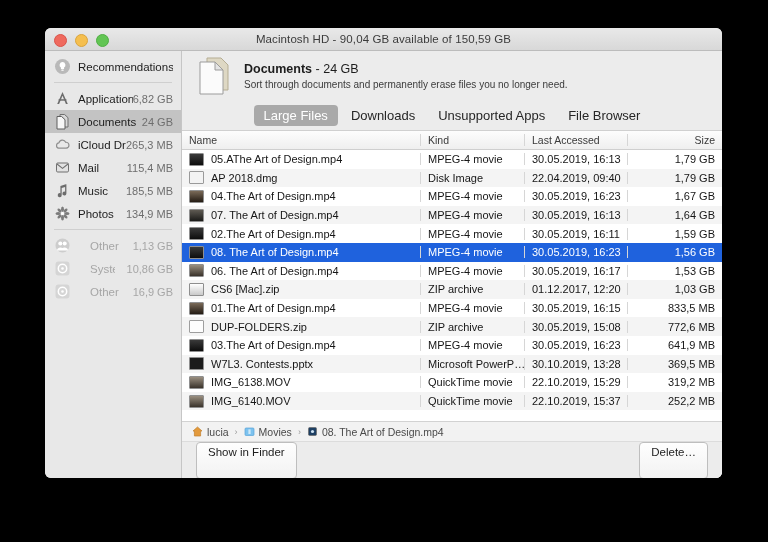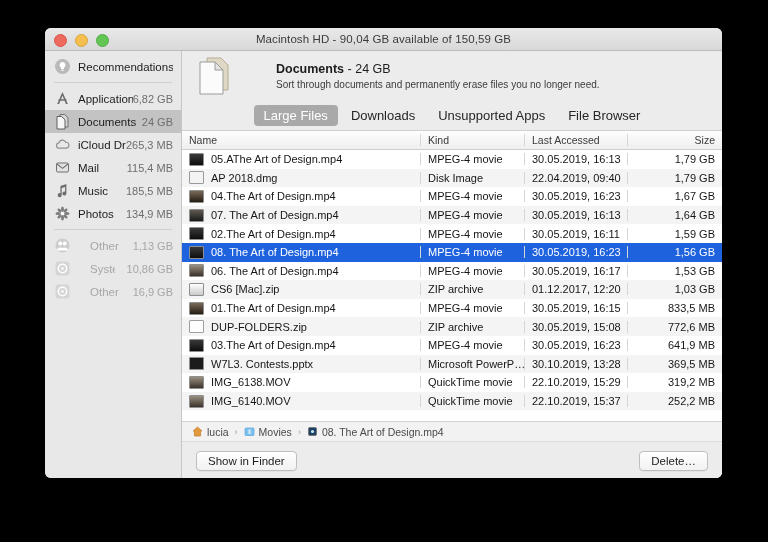--- a/index.html
+++ b/index.html
@@ -43,21 +43,21 @@
   .sb-item.dim{color:#a6a6a6;gap:12px;}
   .sb-ic{width:17px;height:17px;flex:none;margin-right:7px;display:block;}
   .sb-label{flex:1;white-space:nowrap;overflow:hidden;}
   .sb-size{font-size:11px;color:#6e6e6e;white-space:nowrap;}
   .sb-item.dim .sb-size{color:#a6a6a6;}
   .sb-sep{height:1px;background:#cfcfcf;margin:4px 9px;}
   
   .main{flex:1;background:#fff;display:flex;flex-direction:column;min-width:0;}
   .hdr{
     height:50px;background:#ececec;display:flex;align-items:center;
-    padding:8px 16px;box-sizing:border-box;gap:32px;
+    padding:8px 16px;box-sizing:border-box;
   }
   .hdr-ic{width:34px;height:40px;flex:none;margin-right:12px;}
   .hdr-t{font-size:12.5px;color:#1d1d1d;}
   .hdr-t b{font-weight:700;}
   .hdr-s{font-size:10px;color:#3c3c3c;margin-top:3px;}
   .tabs{
     height:29px;background:#ececec;display:flex;align-items:center;
     justify-content:center;gap:3px;
   }
   .tab{
@@ -98,21 +98,21 @@
   .pathbar{
     height:20px;display:flex;align-items:center;padding:0 10px;
     background:#f2f2f2;border-top:1px solid #d2d2d2;
     font-size:10.5px;color:#4a4a4a;box-sizing:border-box;
   }
   .crumb{display:flex;align-items:center;}
   .crumb-ic{width:11px;height:11px;flex:none;margin-right:4px;}
   .chev{margin:0 6px;color:#9a9a9a;font-size:9px;}
   
   .footer{
-    height:38px;background:#ececec;display:flex;align-items:center;
+    height:38px;background:#ececec;display:flex;
     justify-content:space-between;padding:0 14px;box-sizing:border-box;
     border-top:1px solid #dcdcdc;
   }
   .btn{
     font-size:11.5px;color:#1d1d1d;background:linear-gradient(#fefefe,#f2f2f2);
     border:1px solid #bebebe;border-radius:4px;padding:3px 11px;
     box-shadow:0 .5px .5px rgba(0,0,0,.07);white-space:nowrap;
   }
 </style>
 </head>

